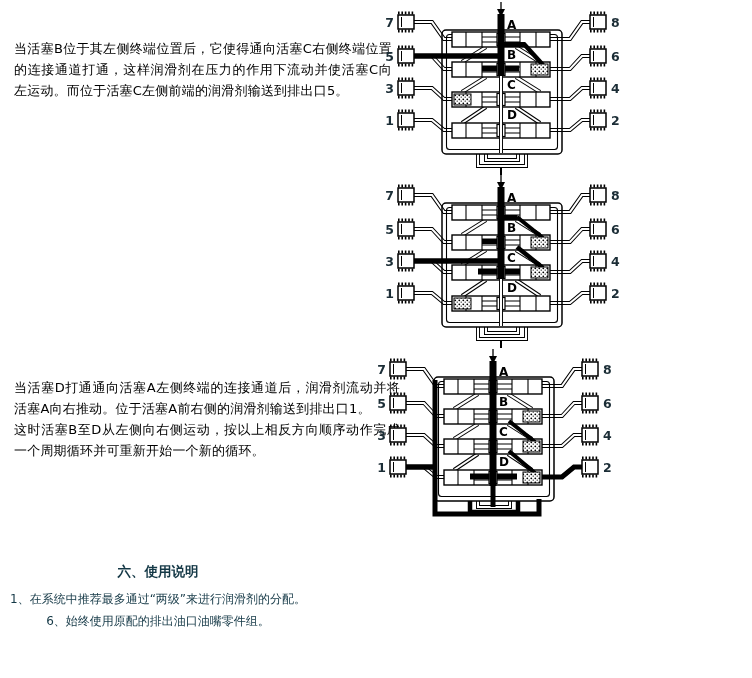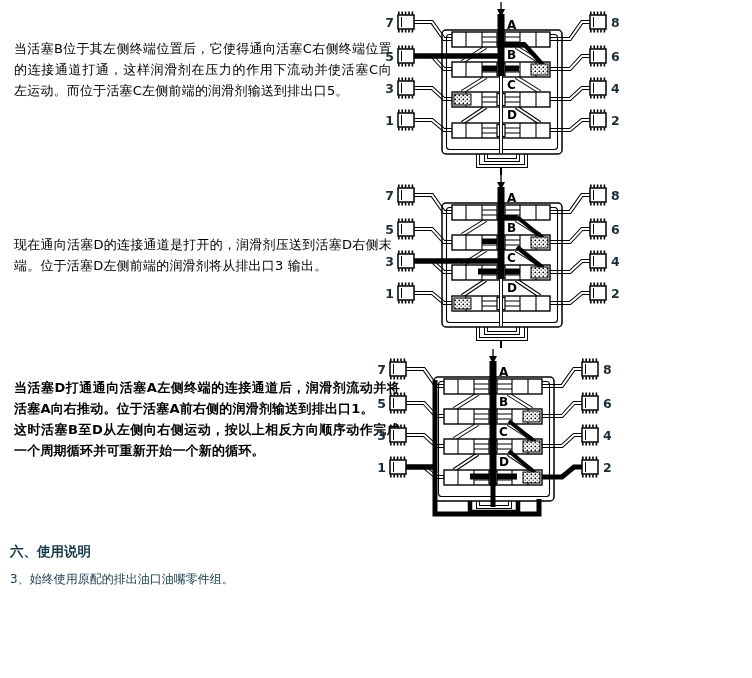--- a/index.html
+++ b/index.html
@@ -7,22 +7,22 @@
     position:relative; width:752px; height:678px; background:#ffffff;
     font-family:"DejaVu Sans","Liberation Sans",sans-serif; overflow:hidden;
   }
   .para {
     position:absolute; color:#000000; font-size:13px; line-height:21px;
     text-align:justify; letter-spacing:0.2px;
   }
   .p1 { left:14px; top:38px;  width:378px; }
   .p2 { left:14px; top:234px; width:378px; }
   .p3 { left:14px; top:377px; width:386px; }
-  .p3 .sub { display:block;font-weight:bold; }
-  .usage { position:absolute; left:10px; top:543px; color:#143846; }
+  .p3 .sub { display:block; }
+  .usage { position:absolute; left:10px; top:563px; color:#143846;text-align:center; }
   .usage .heading { font-size:13.5px; font-weight:bold; margin:0 0 7px 0; }
   .usage .item { font-size:12px; line-height:22px; white-space:nowrap; }
   .diag { position:absolute; }
   .d1 { left:386px; top:2px; }
   .d2 { left:386px; top:175px; }
   .d3 { left:378px; top:349px; }
   svg text { font-family:"DejaVu Sans","Liberation Sans",sans-serif; }
   .port-num { font-size:12.5px; font-weight:bold; fill:#1b2d36; }
   .sec-lbl  { font-size:12px;   font-weight:bold; fill:#000; }
   .tb { stroke:#000; stroke-width:4;   fill:none; }
@@ -105,21 +105,20 @@
       <pattern id="dots" width="4" height="4" patternUnits="userSpaceOnUse">
         <rect width="4" height="4" fill="#fff"></rect>
         <circle cx="1.3" cy="1.3" r="0.9" fill="#000"></circle>
         <circle cx="3.2" cy="3.1" r="0.7" fill="#000"></circle>
       </pattern>
     </defs>
   </svg>
 
   <div class="para p1">当活塞B位于其左侧终端位置后，它使得通向活塞C右侧终端位置的连接通道打通，这样润滑剂在压力的作用下流动并使活塞C向左运动。而位于活塞C左侧前端的润滑剂输送到排出口5。</div>
 
-  <div class="para p2">现在通向活塞D的连接通道是打开的，润滑剂压送到活塞D右侧末端。位于活塞D左侧前端的润滑剂将从排出口3 输出。</div>
 
   <div class="para p3">
     <span class="sub">当活塞D打通通向活塞A左侧终端的连接通道后，润滑剂流动并将活塞A向右推动。位于活塞A前右侧的润滑剂输送到排出口1。</span>
     <span class="sub">这时活塞B至D从左侧向右侧运动，按以上相反方向顺序动作完成一个周期循环并可重新开始一个新的循环。</span>
   </div>
 
   <div class="diag d1">
     <svg width="250" height="176" viewBox="0 0 250 176">
       <g>
           <use href="#chan"></use>
@@ -287,16 +286,17 @@
         <text class="sec-lbl" x="121" y="27">A</text>
         <text class="sec-lbl" x="121" y="57">B</text>
         <text class="sec-lbl" x="121" y="87">C</text>
         <text class="sec-lbl" x="121" y="117">D</text>
       </g>
     </svg>
   </div>
 
   <div class="usage">
     <div class="heading">六、使用说明</div>
-    <div class="item">3、始终使用原配的排出油口油嘴零件组。</div>
+    <div class="item">1、在系统中推荐最多通过“两级”来进行润滑剂的分配。</div>
+    <div class="item">6、始终使用原配的排出油口油嘴零件组。</div>
   </div>
 
 </div>
 
 </body></html>

